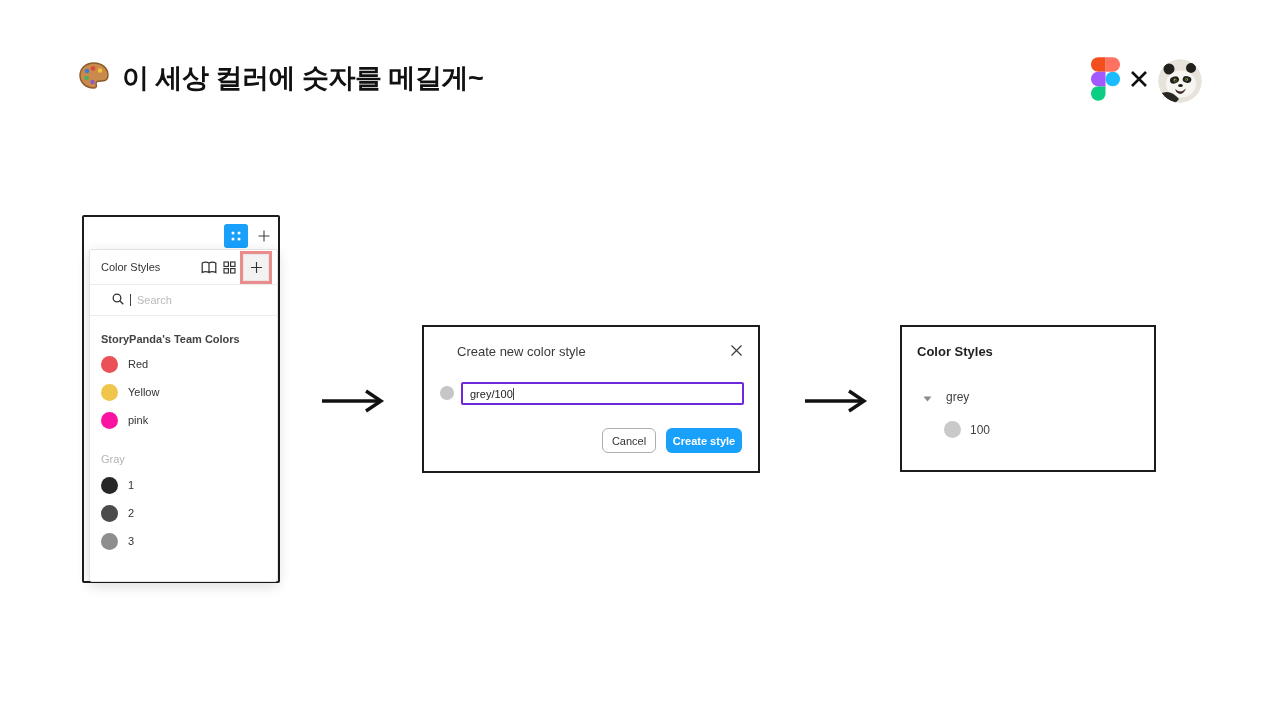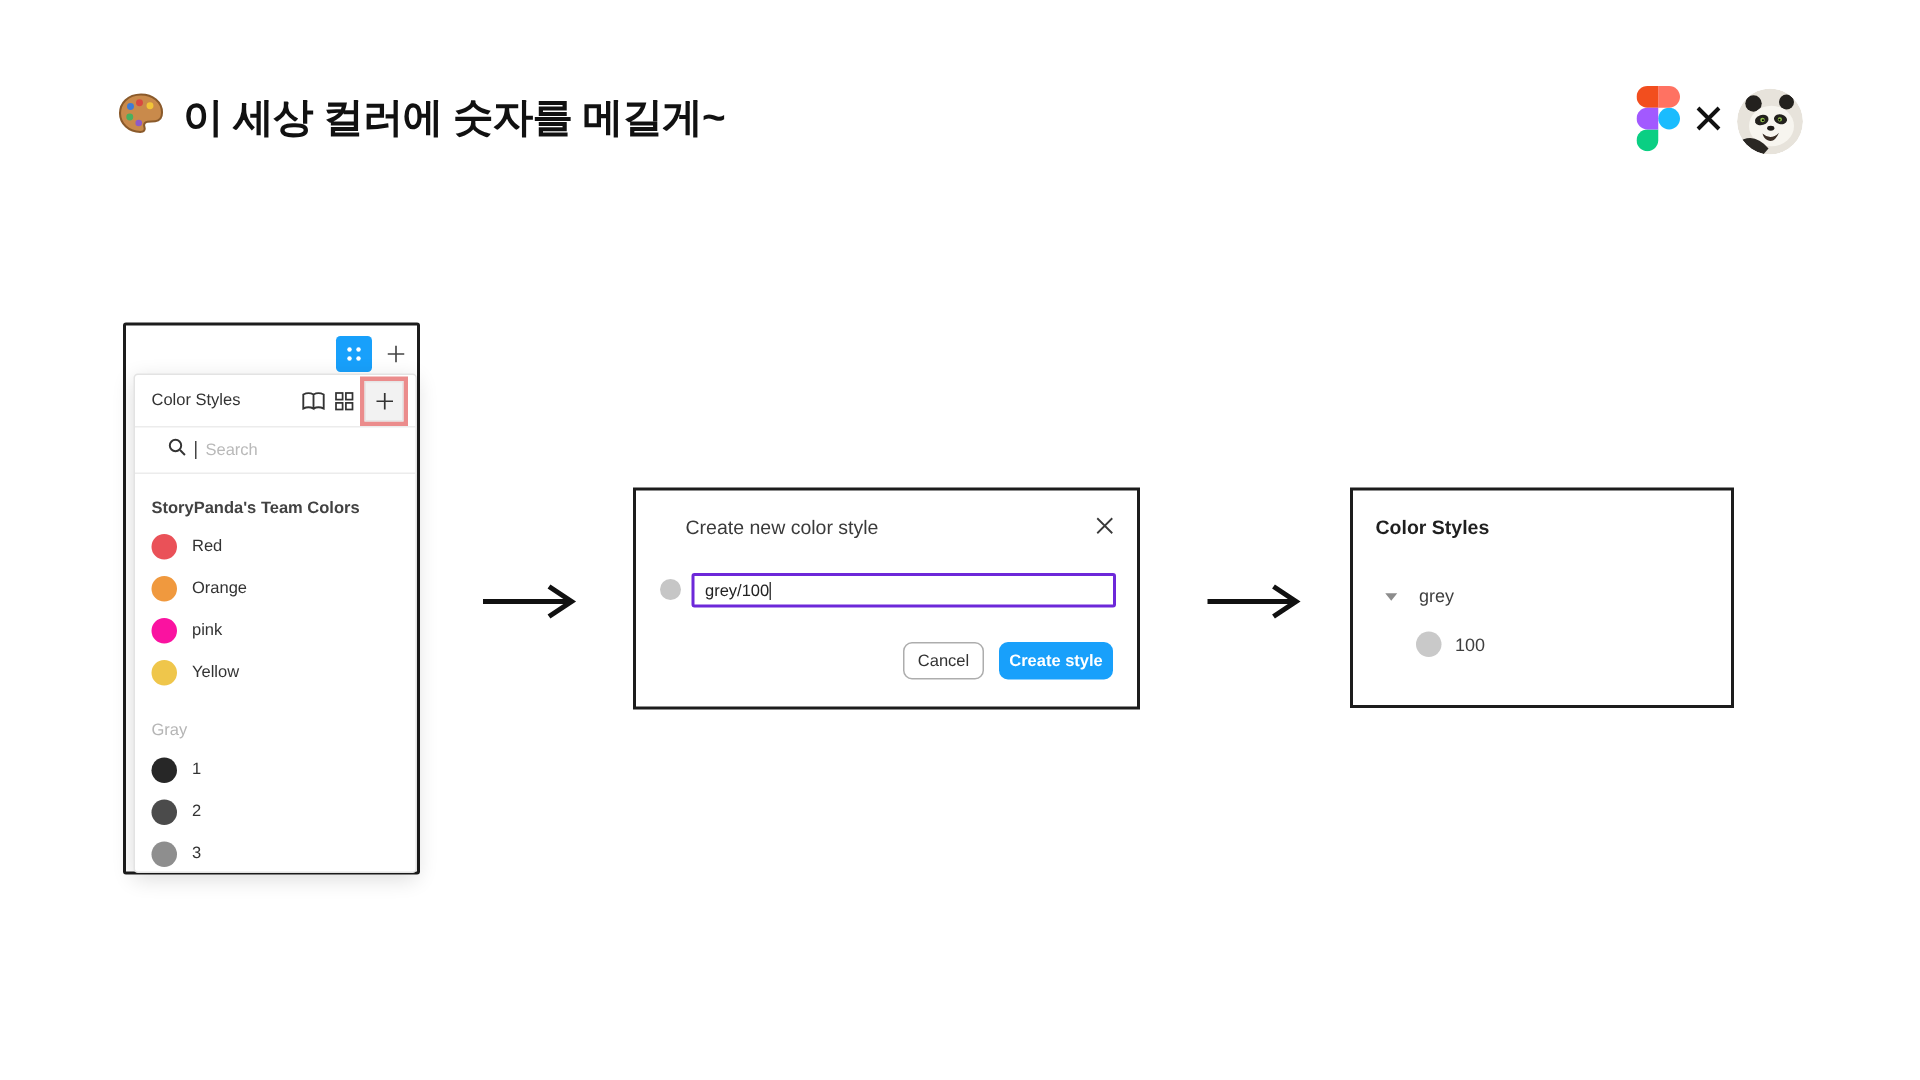--- a/index.html
+++ b/index.html
@@ -167,30 +167,26 @@
     </div>
 
     <div class="dd-list">
       <div class="section-label">StoryPanda's Team Colors</div>
 
       <div class="style-row">
         <span class="dot" style="background: rgb(234, 81, 88);"></span>
         <span class="style-label">Red</span>
       </div>
       <div class="style-row">
-        <span class="dot" style="background: rgb(240, 153, 62);"></span>
-        <span class="style-label">Orange</span>
+        <span class="dot" style="background: rgb(239, 198, 75);"></span>
+        <span class="style-label">Yellow</span>
       </div>
       <div class="style-row">
         <span class="dot" style="background: rgb(250, 18, 160);"></span>
         <span class="style-label">pink</span>
-      </div>
-      <div class="style-row">
-        <span class="dot" style="background: rgb(239, 198, 75);"></span>
-        <span class="style-label">Yellow</span>
       </div>
 
       <div class="section-label muted">Gray</div>
 
       <div class="style-row">
         <span class="dot" style="background: rgb(39, 39, 39);"></span>
         <span class="style-label">1</span>
       </div>
       <div class="style-row">
         <span class="dot" style="background: rgb(75, 75, 75);"></span>

